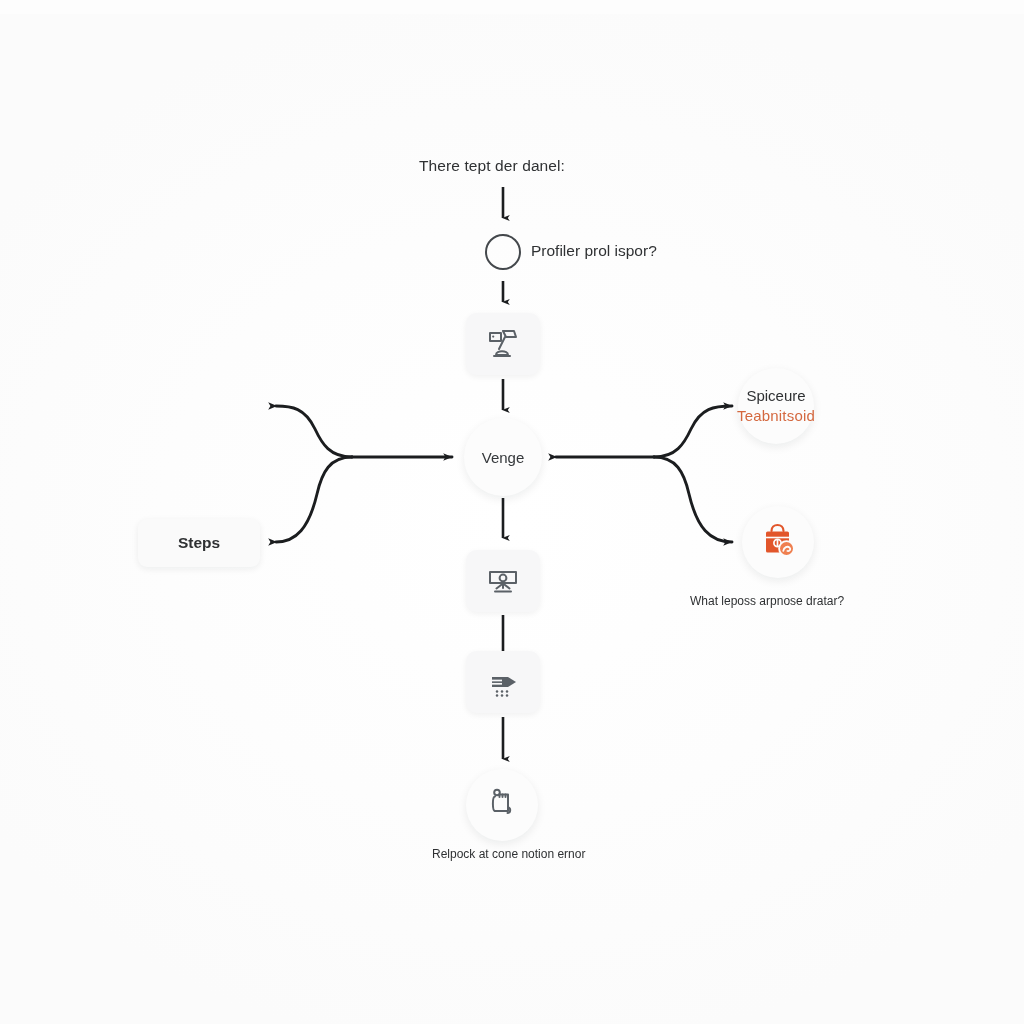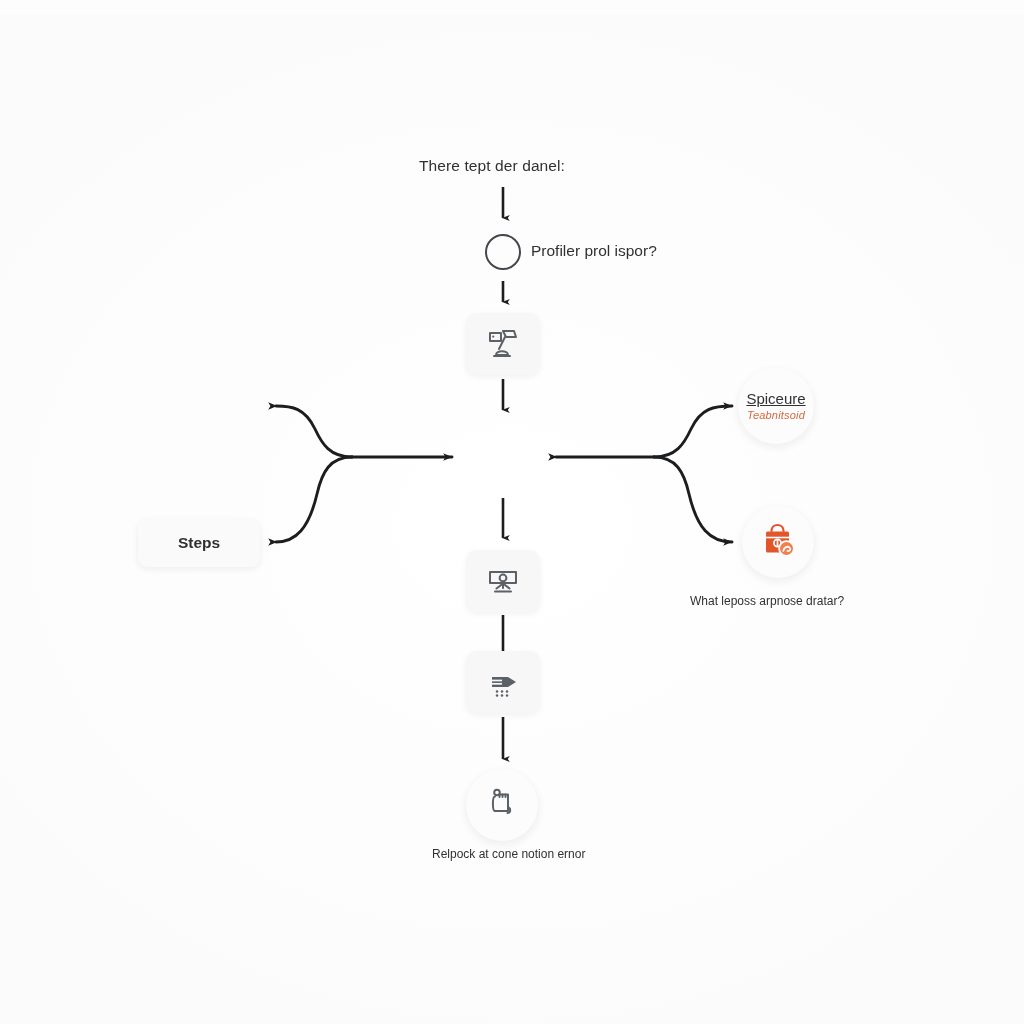--- a/index.html
+++ b/index.html
@@ -84,22 +84,22 @@
     background: #fcfcfc;
     display: flex;
     flex-direction: column;
     align-items: center;
     justify-content: center;
     box-shadow: 0 3px 10px rgba(20,22,26,0.075);
   }
   .disc-center { width: 78px; height: 78px; }
   .disc-center span { font-size: 15px; color: #35383b; }
   .disc-right { width: 76px; height: 76px; }
-  .disc-right .t1 { font-size: 15px; color: #2f3133; line-height: 1.05; text-decoration: underline; }
-  .disc-right .t2 { font-size: 11px; color: #d4683f; margin-top: 3px; letter-spacing: .2px; font-style: italic; }
+  .disc-right .t1 { font-size: 15px; color: #2f3133; line-height: 1.05; }
+  .disc-right .t2 { font-size: 15px; color: #d4683f; margin-top: 3px; letter-spacing: .2px; }
   .disc-icon { width: 72px; height: 72px; }
   .disc-bottom { width: 72px; height: 72px; }
 </style>
 </head>
 <body>
 
 <div id="stage">
 
   <svg id="wires" viewBox="0 0 1024 1024">
     <defs>
@@ -151,20 +151,23 @@
         <path d="M12,30 C12,25 24,25 24,30 Z"></path>
         <path d="M10,31 L26,31"></path>
       </svg>
     </span>
   </div>
 
   <div class="node card card-b" style="left:138px; top:505px;">
     <span>Steps</span>
   </div>
 
+  <div class="node disc disc-center" style="left:464px; top:404px;">
+    <span>Venge</span>
+  </div>
 
   <div class="node disc disc-right" style="left:738px; top:354px;">
     <span class="t1">Spiceure</span>
     <span class="t2">Teabnitsoid</span>
   </div>
 
   <div class="node disc disc-icon" style="left:742px; top:492px;">
     <span>
       <svg width="42" height="42" viewBox="0 0 42 42" fill="none">
         <path d="M14.5,12 C14.5,8.4 17.2,6 20.5,6 C23.8,6 26.5,8.4 26.5,12" stroke="#e2562b" stroke-width="2.2" stroke-linecap="round"></path>

